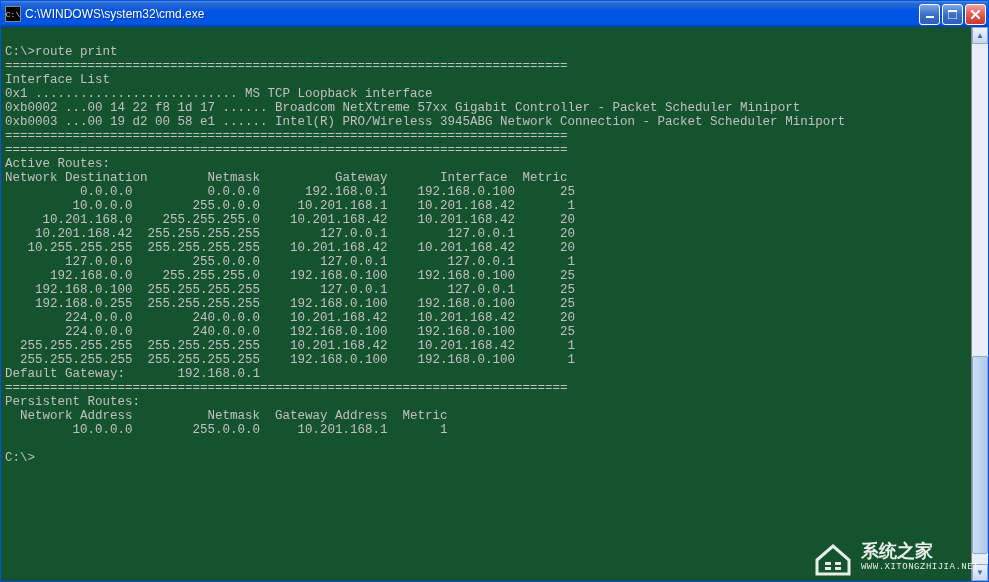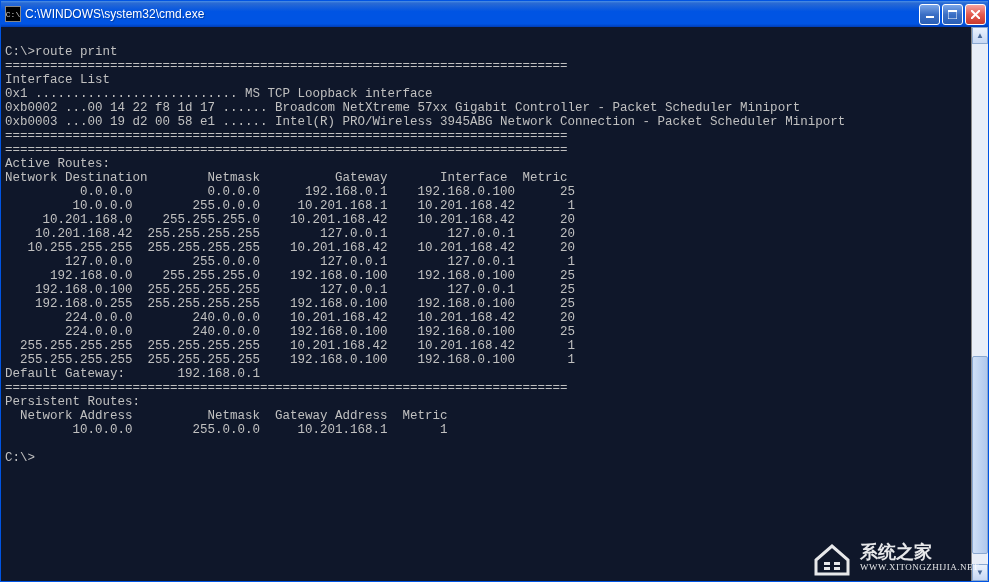--- a/index.html
+++ b/index.html
@@ -64,21 +64,21 @@
 }
 .win-btn.close {
   background: linear-gradient(to bottom, #f5a3a0 0%, #e35b4f 50%, #c8392d 100%);
 }
 .console {
   position: absolute;
   top: 26px;
   left: 0;
   right: 0;
   bottom: 0;
-  background: #0f172a;
+  background: #14532d;
   color: #c0c0c0;
   font-family: "Lucida Console", "Courier New", monospace;
   font-size: 12.5px;
   line-height: 14px;
   padding: 4px 4px;
   white-space: pre;
   overflow: hidden;
 }
 .scrollbar {
   position: absolute;
@@ -116,21 +116,21 @@
   border: 1px solid #8aa8d0;
   border-radius: 2px;
 }
 .watermark {
   position: absolute;
   bottom: 6px;
   right: 10px;
   display: flex;
   align-items: center;
   color: #fff;
-  font-family: Liberation Serif, serif;
+  font-family: Liberation Mono, monospace;
   opacity: 0.9;
 }
 .watermark .logo {
   width: 44px;
   height: 36px;
   margin-right: 6px;
 }
 .watermark .txt { line-height: 1.1; }
 .watermark .cn { font-size: 18px; font-weight: bold; }
 .watermark .en { font-size: 9px; letter-spacing: 0.5px; }

